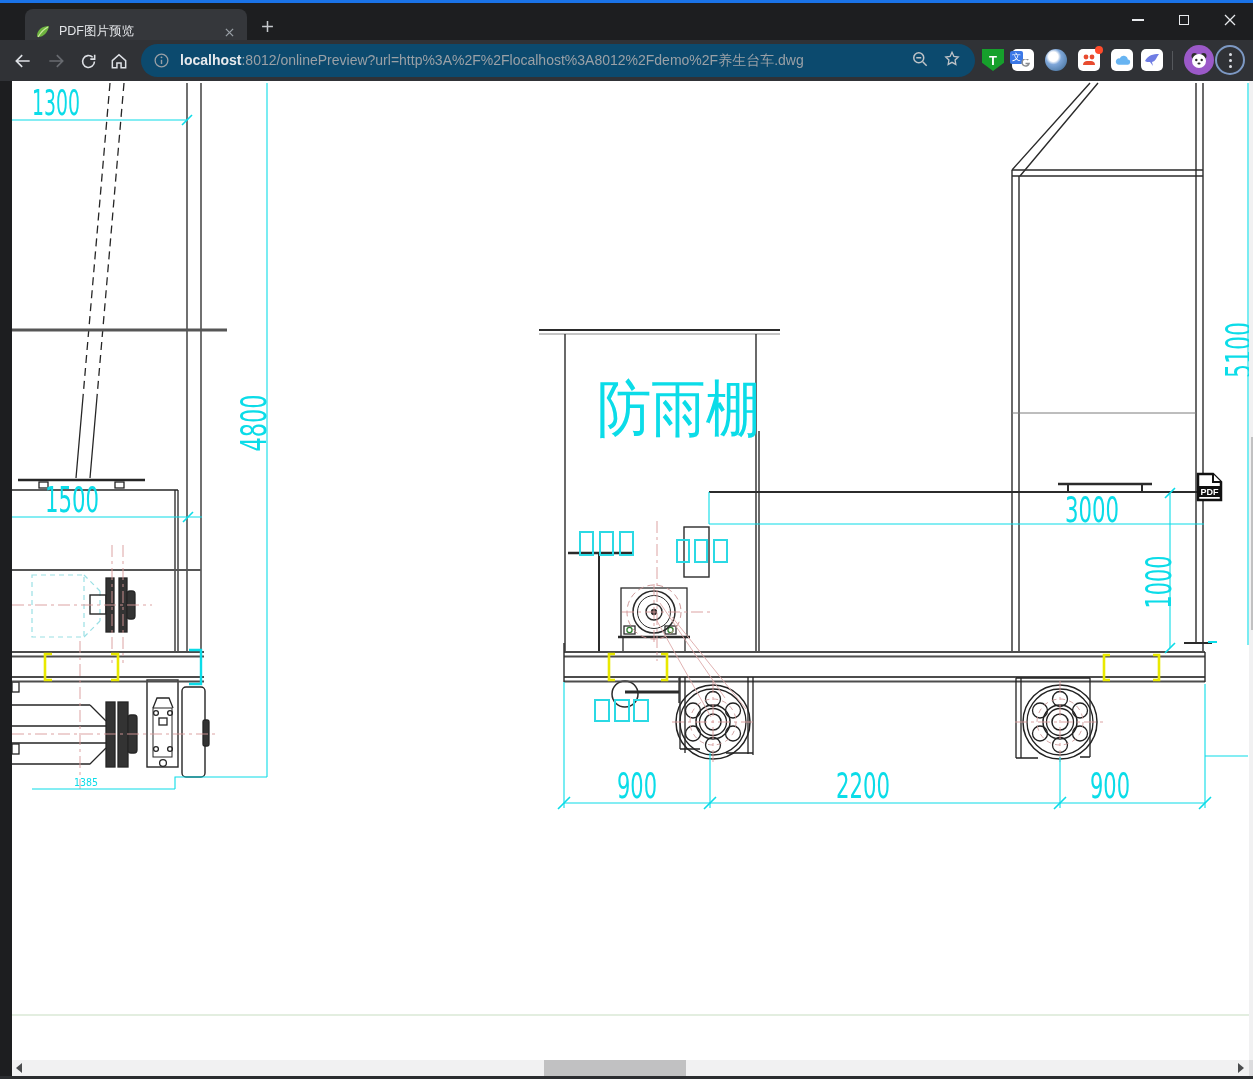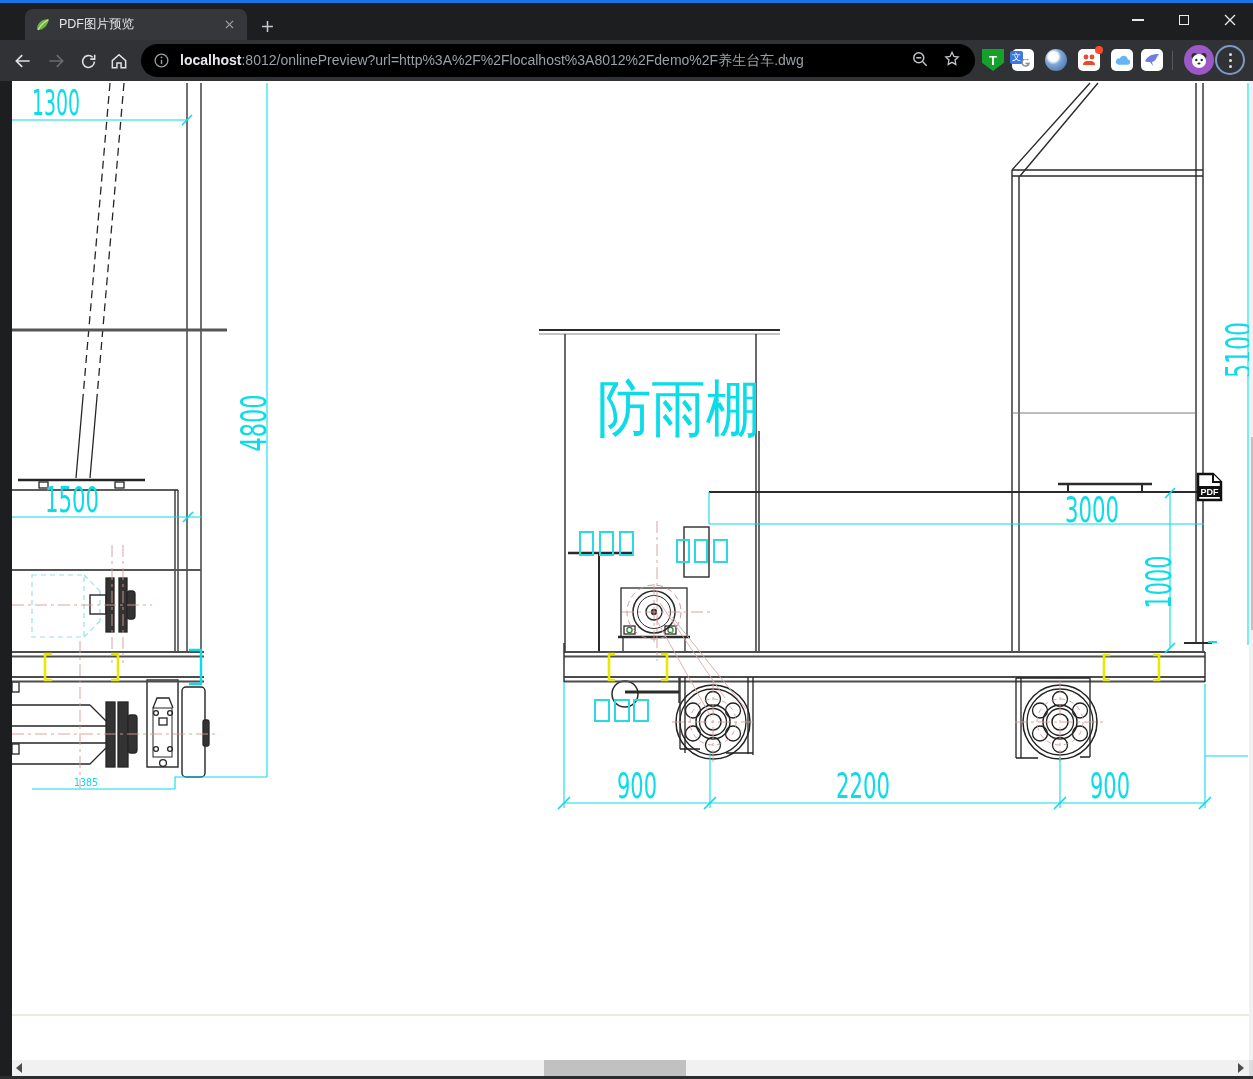--- a/index.html
+++ b/index.html
@@ -4,37 +4,37 @@
 <style>
   * { margin:0; padding:0; box-sizing:border-box; }
   html,body { width:1253px; height:1079px; overflow:hidden; background:#1d1e20;
               font-family:"Liberation Sans", sans-serif; }
   .window { position:relative; width:1253px; height:1079px; background:#1d1e20; }
 
   
   .accent-strip { position:absolute; top:0; left:0; width:100%; height:3px; background:#1a73e8; }
   .tabstrip { position:absolute; top:3px; left:0; width:100%; height:37px; background:#1d1e20; }
   .tab { position:absolute; left:25px; top:6px; width:222px; height:31px; background:#35373b;
-         border-radius:8px 8px 0 0; display:flex; align-items:center; padding:0 10px; }
+         border-radius:8px 8px 0 0; display:flex; align-items:flex-end; padding:0 10px; }
   .tab-title { color:#e4e6e9; font-size:12.5px; flex:1; margin-left:8px; white-space:nowrap;
                overflow:hidden; }
   .tab-close { width:16px; height:16px; display:flex; align-items:center; justify-content:center;
                border-radius:50%; cursor:pointer; }
   .new-tab { position:absolute; left:256px; top:12px; width:22px; height:22px; display:flex;
              align-items:center; justify-content:center; border-radius:50%; }
   .win-controls { position:absolute; right:0; top:0; height:34px; display:flex; }
   .win-btn { width:46px; height:34px; display:flex; align-items:center; justify-content:center; }
   .glyph-min { width:12px; height:2px; background:#e8eaed; }
   .glyph-max { width:10px; height:10px; border:1.5px solid #e8eaed; }
 
   
   .toolbar { position:absolute; top:40px; left:0; width:100%; height:41px; background:#303236; }
   .nav-btn { position:absolute; top:6px; width:30px; height:30px; display:flex; align-items:center;
              justify-content:center; border-radius:50%; }
-  .urlbar { position:absolute; left:141px; top:4px; width:834px; height:33px; background:#000000;
+  .urlbar { position:absolute; left:141px; top:4px; width:834px; height:33px; background:#0c4a6e;
             border-radius:17px; display:flex; align-items:center; padding:0 12px; }
   .url-text { font-size:14px; margin-left:10px; white-space:nowrap; overflow:hidden; }
   .url-host { color:#e8eaed; font-weight:bold; }
   .url-rest { color:#9aa0a6; }
   .url-icon-right { position:absolute; top:9px; }
   .ext-icon { position:absolute; top:9px; width:22px; height:22px; border-radius:5px; }
   .ext-sep { position:absolute; left:1172px; top:11px; width:1px; height:19px; background:#55585c; }
   .avatar { position:absolute; left:1184px; top:5px; width:30px; height:30px; border-radius:50%;
             background:#9b59c8; display:flex; align-items:center; justify-content:center; }
   .menu-dots { position:absolute; left:1215px; top:5px; width:30px; height:30px; border-radius:50%;

